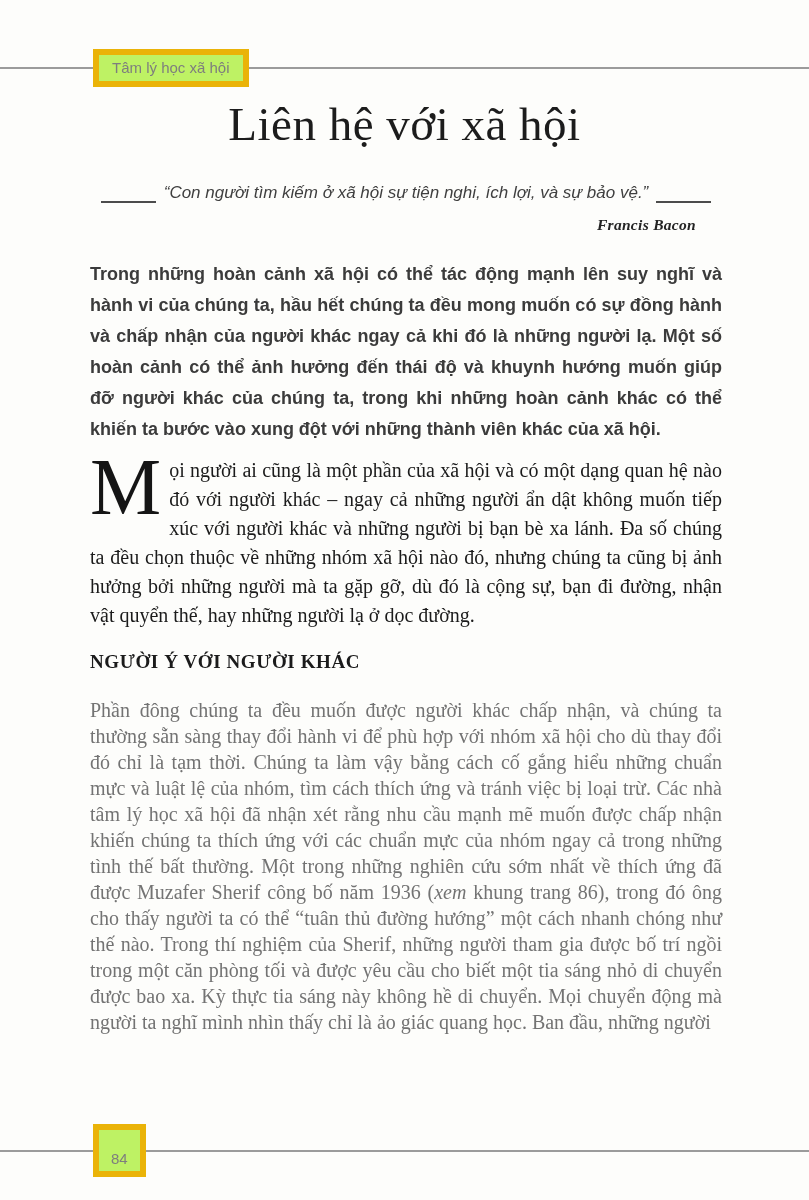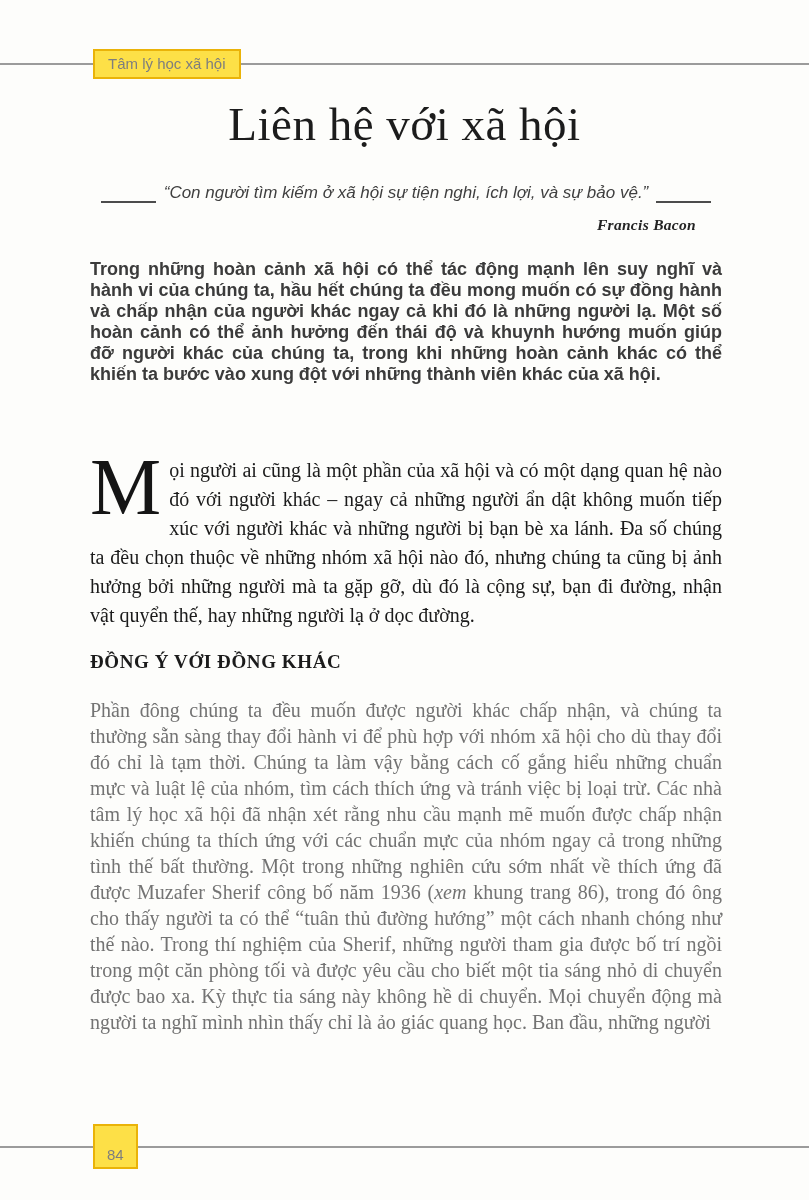--- a/index.html
+++ b/index.html
@@ -24,27 +24,27 @@
     display: flex;
     align-items: center;
   }
   .rule {
     height: 2px;
     background: #9b9b9b;
   }
   .rule.lead { width: 93px; flex: 0 0 auto; }
   .rule.trail { flex: 1 1 auto; }
   .label-box {
-    border: 2px solid #eab308;
+    border: 6px solid #eab308;
     color: #7e7e7e;
     font-family: "Liberation Sans", sans-serif;
     font-size: 15px;
     padding: 4px 13px 5px 13px;
     white-space: nowrap;
-    background: #fde047;
+    background: #bef264;
   }
   .page-header { top: 49px; }
   .page-footer { top: 1124px; }
   .page-footer .label-box { padding: 20px 12px 4px 12px; }
 
   
   .chapter-title {
     position: absolute;
     top: 97px;
     left: 0;
@@ -93,21 +93,21 @@
   }
 
   
   .col { position: absolute; left: 90px; width: 632px; }
 
   .intro {
     top: 259px;
     font-family: "Liberation Sans", sans-serif;
     font-weight: 700;
     font-size: 18px;
-    line-height: 21px;
+    line-height: 31px;
     text-align: justify;
     color: #3b3b3b;
   }
 
   .lead-para {
     top: 456px;
     font-size: 20px;
     line-height: 29px;
     text-align: justify;
     color: #1b1b1b;
@@ -154,21 +154,21 @@
     <span class="quote-dash"></span>
     <span class="quote-text">“Con người tìm kiếm ở xã hội sự tiện nghi, ích lợi, và sự bảo vệ.”</span>
     <span class="quote-dash"></span>
   </div>
   <div class="attribution">Francis Bacon</div>
 
   <p class="col intro">Trong những hoàn cảnh xã hội có thể tác động mạnh lên suy nghĩ và hành vi của chúng ta, hầu hết chúng ta đều mong muốn có sự đồng hành và chấp nhận của người khác ngay cả khi đó là những người lạ. Một số hoàn cảnh có thể ảnh hưởng đến thái độ và khuynh hướng muốn giúp đỡ người khác của chúng ta, trong khi những hoàn cảnh khác có thể khiến ta bước vào xung đột với những thành viên khác của xã hội.</p>
 
   <p class="col lead-para"><span class="dropcap">M</span><span>ọi người ai cũng là một phần của xã hội và có một dạng quan hệ nào đó với người khác – ngay cả những người ẩn dật không muốn tiếp xúc với người khác và những người bị bạn bè xa lánh. Đa số chúng ta đều chọn thuộc về những nhóm xã hội nào đó, nhưng chúng ta cũng bị ảnh hưởng bởi những người mà ta gặp gỡ, dù đó là cộng sự, bạn đi đường, nhận vật quyển thế, hay những người lạ ở dọc đường.</span></p>
 
-  <h2 class="col section-heading">ĐỒNG Ý VỚI ĐỒNG KHÁC</h2>
+  <h2 class="col section-heading">NGƯỜI Ý VỚI NGƯỜI KHÁC</h2>
 
   <p class="col para-2"><span>Phần đông chúng ta đều muốn được người khác chấp nhận, và chúng ta thường sẵn sàng thay đổi hành vi để phù hợp với nhóm xã hội cho dù thay đổi đó chỉ là tạm thời. Chúng ta làm vậy bằng cách cố gắng hiểu những chuẩn mực và luật lệ của nhóm, tìm cách thích ứng và tránh việc bị loại trừ. Các nhà tâm lý học xã hội đã nhận xét rằng nhu cầu mạnh mẽ muốn được chấp nhận khiến chúng ta thích ứng với các chuẩn mực của nhóm ngay cả trong những tình thế bất thường. Một trong những nghiên cứu sớm nhất về thích ứng đã được Muzafer Sherif công bố năm 1936 (</span><span class="ital">xem</span><span> khung trang 86), trong đó ông cho thấy người ta có thể “tuân thủ đường hướng” một cách nhanh chóng như thế nào. Trong thí nghiệm của Sherif, những người tham gia được bố trí ngồi trong một căn phòng tối và được yêu cầu cho biết một tia sáng nhỏ di chuyển được bao xa. Kỳ thực tia sáng này không hề di chuyển. Mọi chuyển động mà người ta nghĩ mình nhìn thấy chỉ là ảo giác quang học. Ban đầu, những người</span></p>
 
   <div class="rule-row page-footer">
     <span class="rule lead"></span>
     <span class="label-box">84</span>
     <span class="rule trail"></span>
   </div>
 
 </div>

